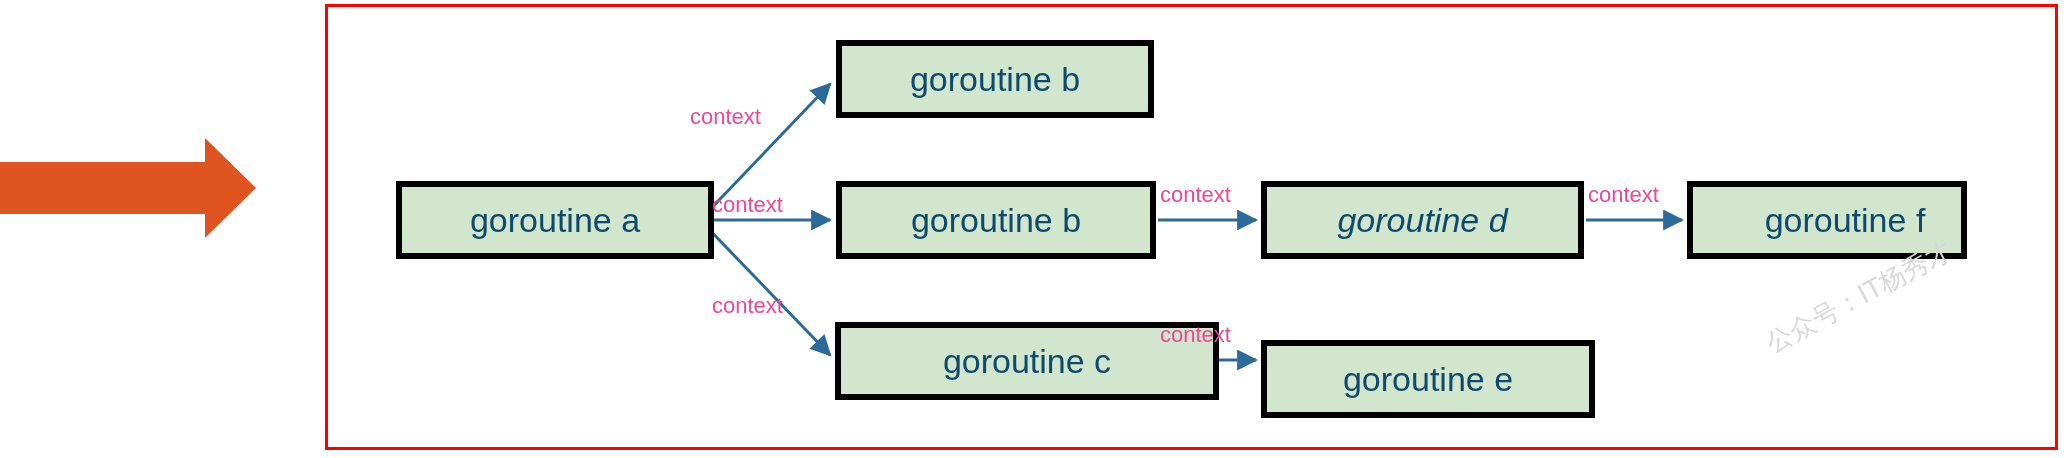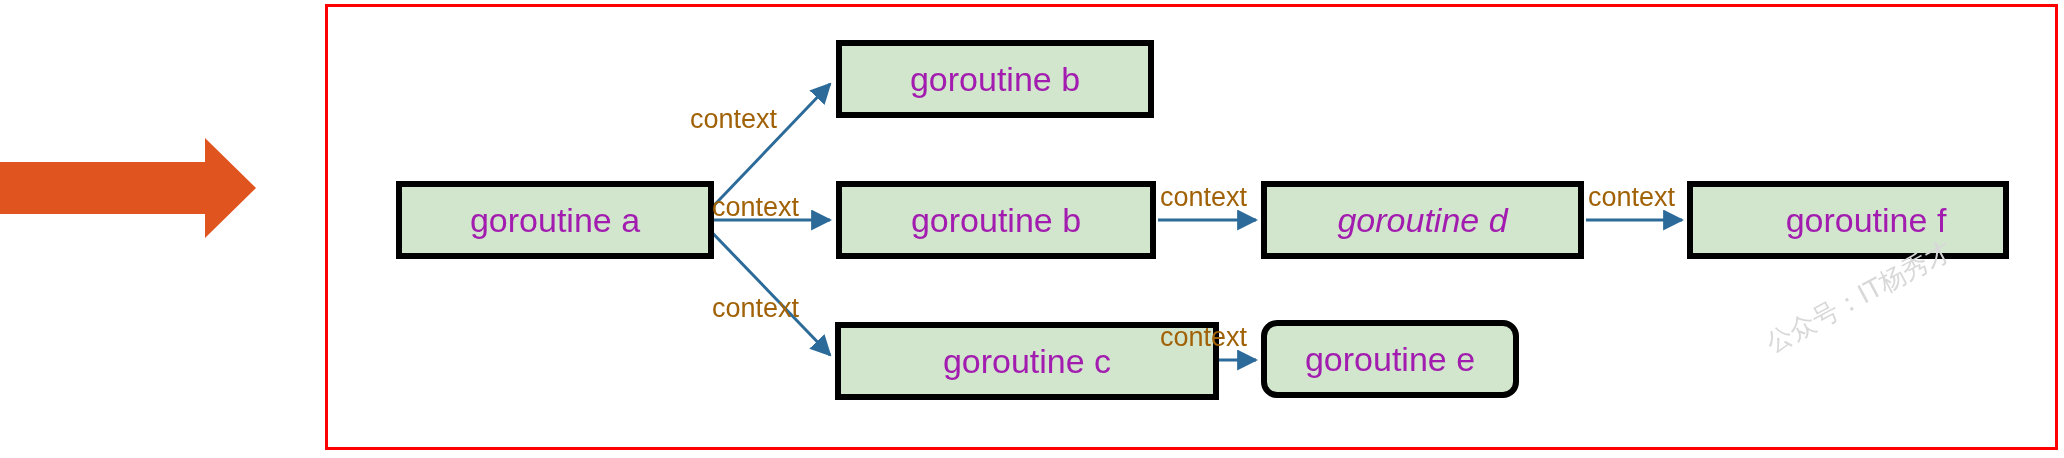--- a/index.html
+++ b/index.html
@@ -42,38 +42,38 @@
 
   
   .node{
     position:absolute;
     background:#d2e5cd;
     border:6px solid #000000;
     box-sizing:border-box;
     display:flex;
     align-items:center;
     justify-content:center;
-    color:#a21caf;
+    color:#0c4a6e;
     font-size:34px;
     white-space:nowrap;
   }
 
   
   #connectors{
     position:absolute;
     left:0; top:0;
     width:2064px; height:458px;
     pointer-events:none;
   }
 
   
   .edge-label{
     position:absolute;
-    font-size:27px;
-    color:#a16207;
+    font-size:22px;
+    color:#ec4899;
     white-space:nowrap;
   }
 
   
   #watermark{
     position:absolute;
     left:1760px; top:330px;
     font-size:26px;
     color:#d8d8d8;
     white-space:nowrap;
@@ -127,25 +127,25 @@
   </div>
 
   <div class="node" style="left:835px;  top:322px; width:384px; height:78px;">
     <span>goroutine c</span>
   </div>
 
   <div class="node" style="left:1261px; top:181px; width:323px; height:78px;font-style:italic;">
     <span>goroutine d</span>
   </div>
 
-  <div class="node" style="left:1261px; top:320px; width:258px; height:78px;border-radius:16px;">
+  <div class="node" style="left:1261px; top:340px; width:334px; height:78px;">
     <span>goroutine e</span>
   </div>
 
-  <div class="node" style="left:1687px; top:181px; width:322px; height:78px;padding-left:36px;">
+  <div class="node" style="left:1687px; top:181px; width:280px; height:78px;padding-left:36px;">
     <span>goroutine f</span>
   </div>
 
   <div class="edge-label" style="left:690px;  top:104px;">context</div>
 
   <div class="edge-label" style="left:712px;  top:192px;">context</div>
 
   <div class="edge-label" style="left:712px;  top:293px;">context</div>
 
   <div class="edge-label" style="left:1160px; top:182px;">context</div>

